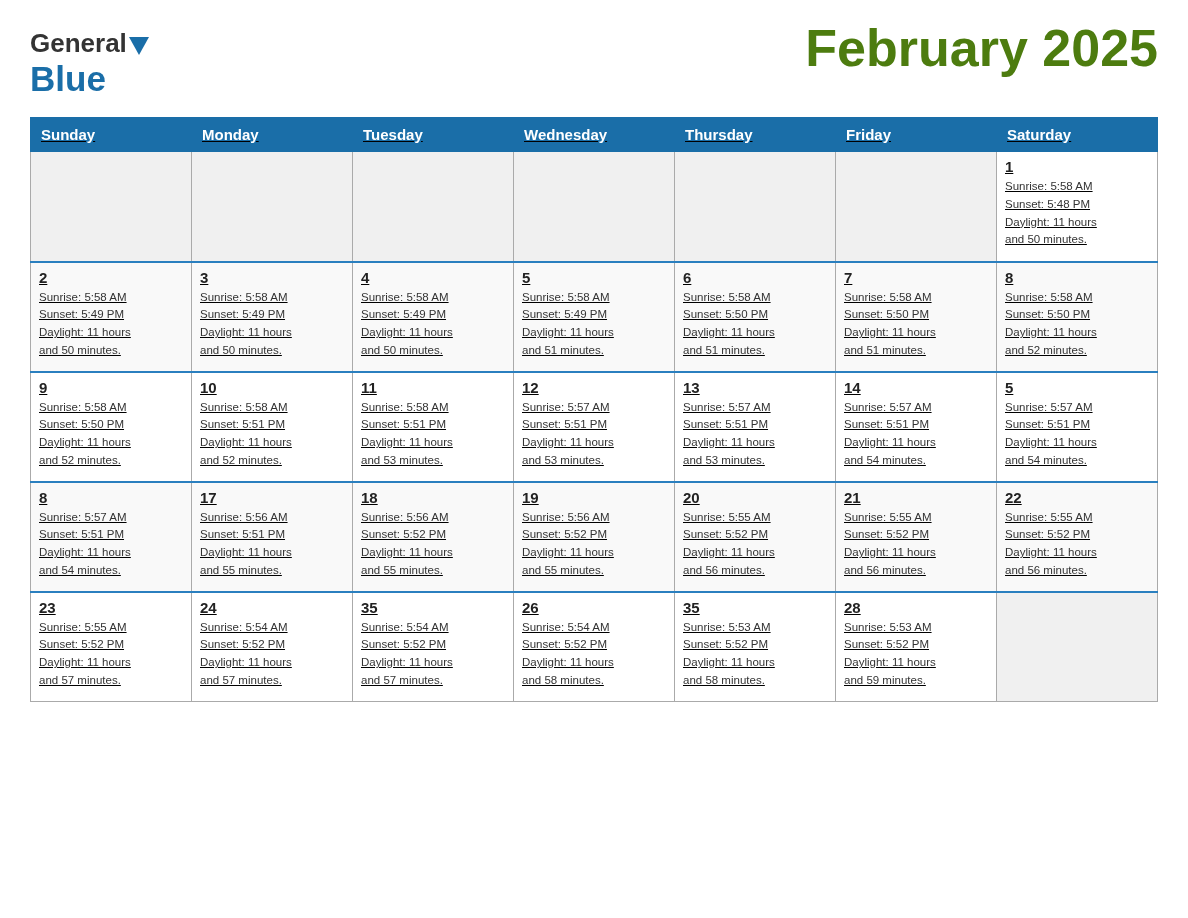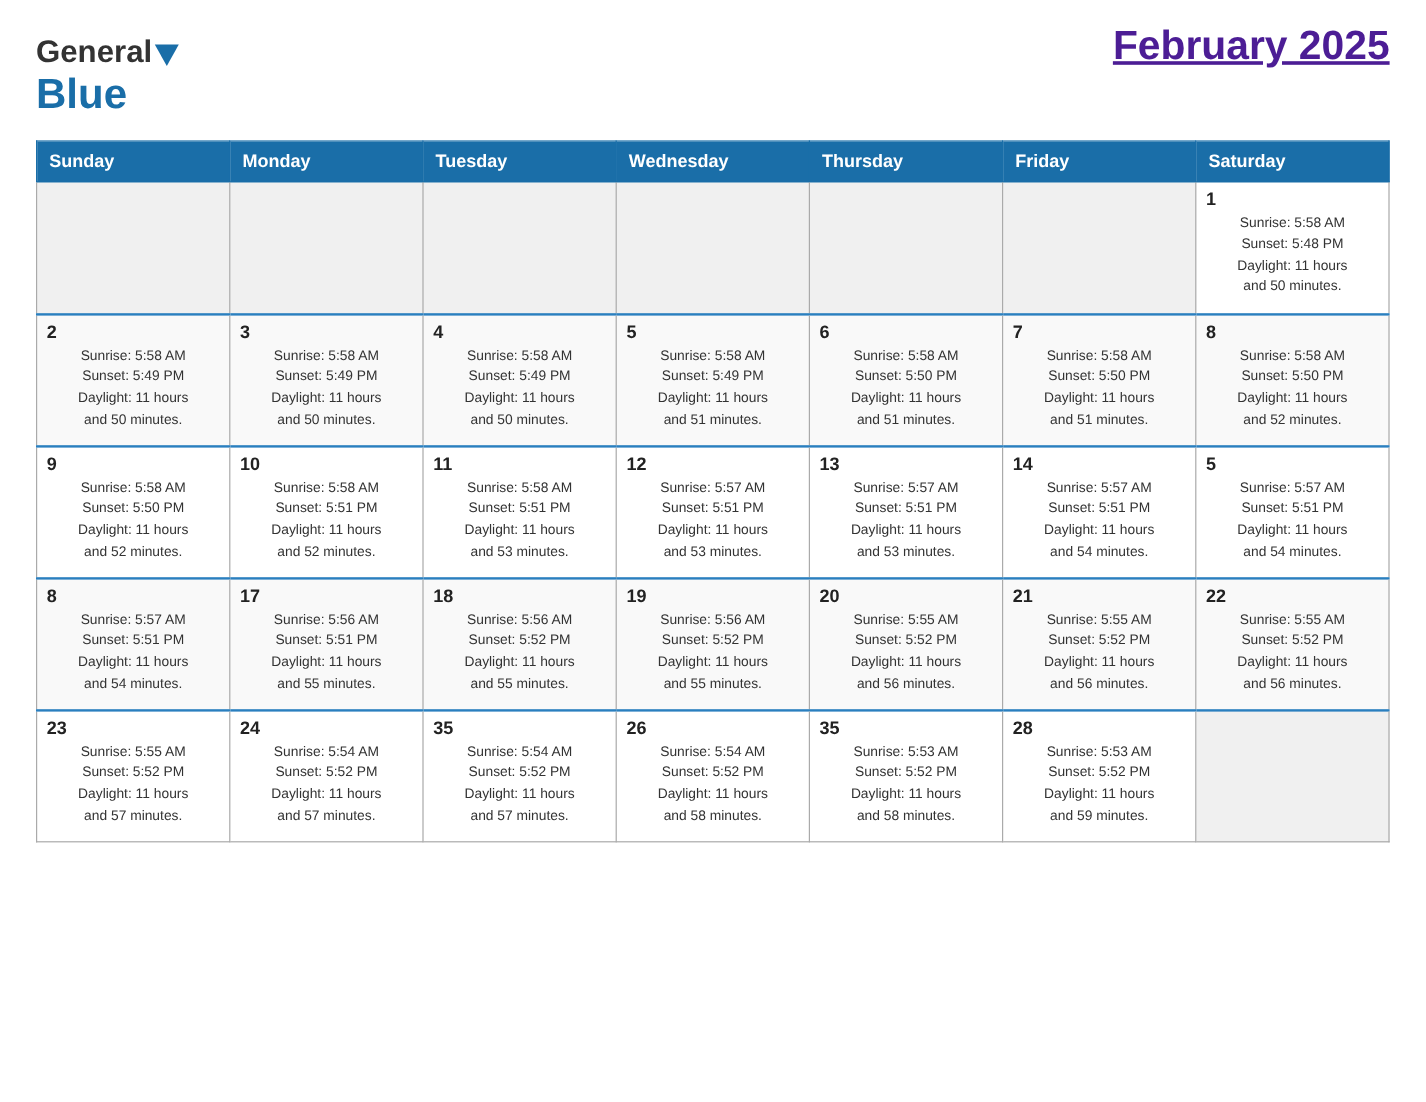--- a/index.html
+++ b/index.html
@@ -45,35 +45,35 @@
     .logo-blue {
       font-size: 35px;
       font-weight: bold;
       color: #1a6ea8;
       font-family: Arial, sans-serif;
     }
     .title-section {
       text-align: right;
     }
     .month-title {
-      font-size: 34px;
-      font-weight: bold;
-      color: #4c1d95;
+      font-size: 52px;
+      font-weight: bold;
+      color: #4d7c0f;
       line-height: 1.1;
-      text-decoration: underline;
     }
     .location-title {
       font-size: 20px;
       color: #333;
       margin-top: 4px;
     }
     .calendar {
       width: 100%;
       border-collapse: collapse;
       border: 1px solid #666;
+      text-decoration: underline;
     }
     .calendar th {
       background-color: #1a6ea8;
       color: #fff;
       font-size: 15px;
       font-weight: bold;
       padding: 8px 10px;
       text-align: left;
       border: 1px solid #1a6ea8;
     }
@@ -94,21 +94,20 @@
     .day-num {
       font-size: 15px;
       font-weight: bold;
       color: #222;
       margin-bottom: 3px;
     }
     .day-info {
       font-size: 11.5px;
       color: #333;
       line-height: 1.55;
-      text-align: center;
     }
     .empty-cell {
       background-color: #f0f0f0 !important;
     }
     .row-divider td {
       border-top: 2px solid #2a7fbf;
     }
   </style>
 </head>
 <body>

